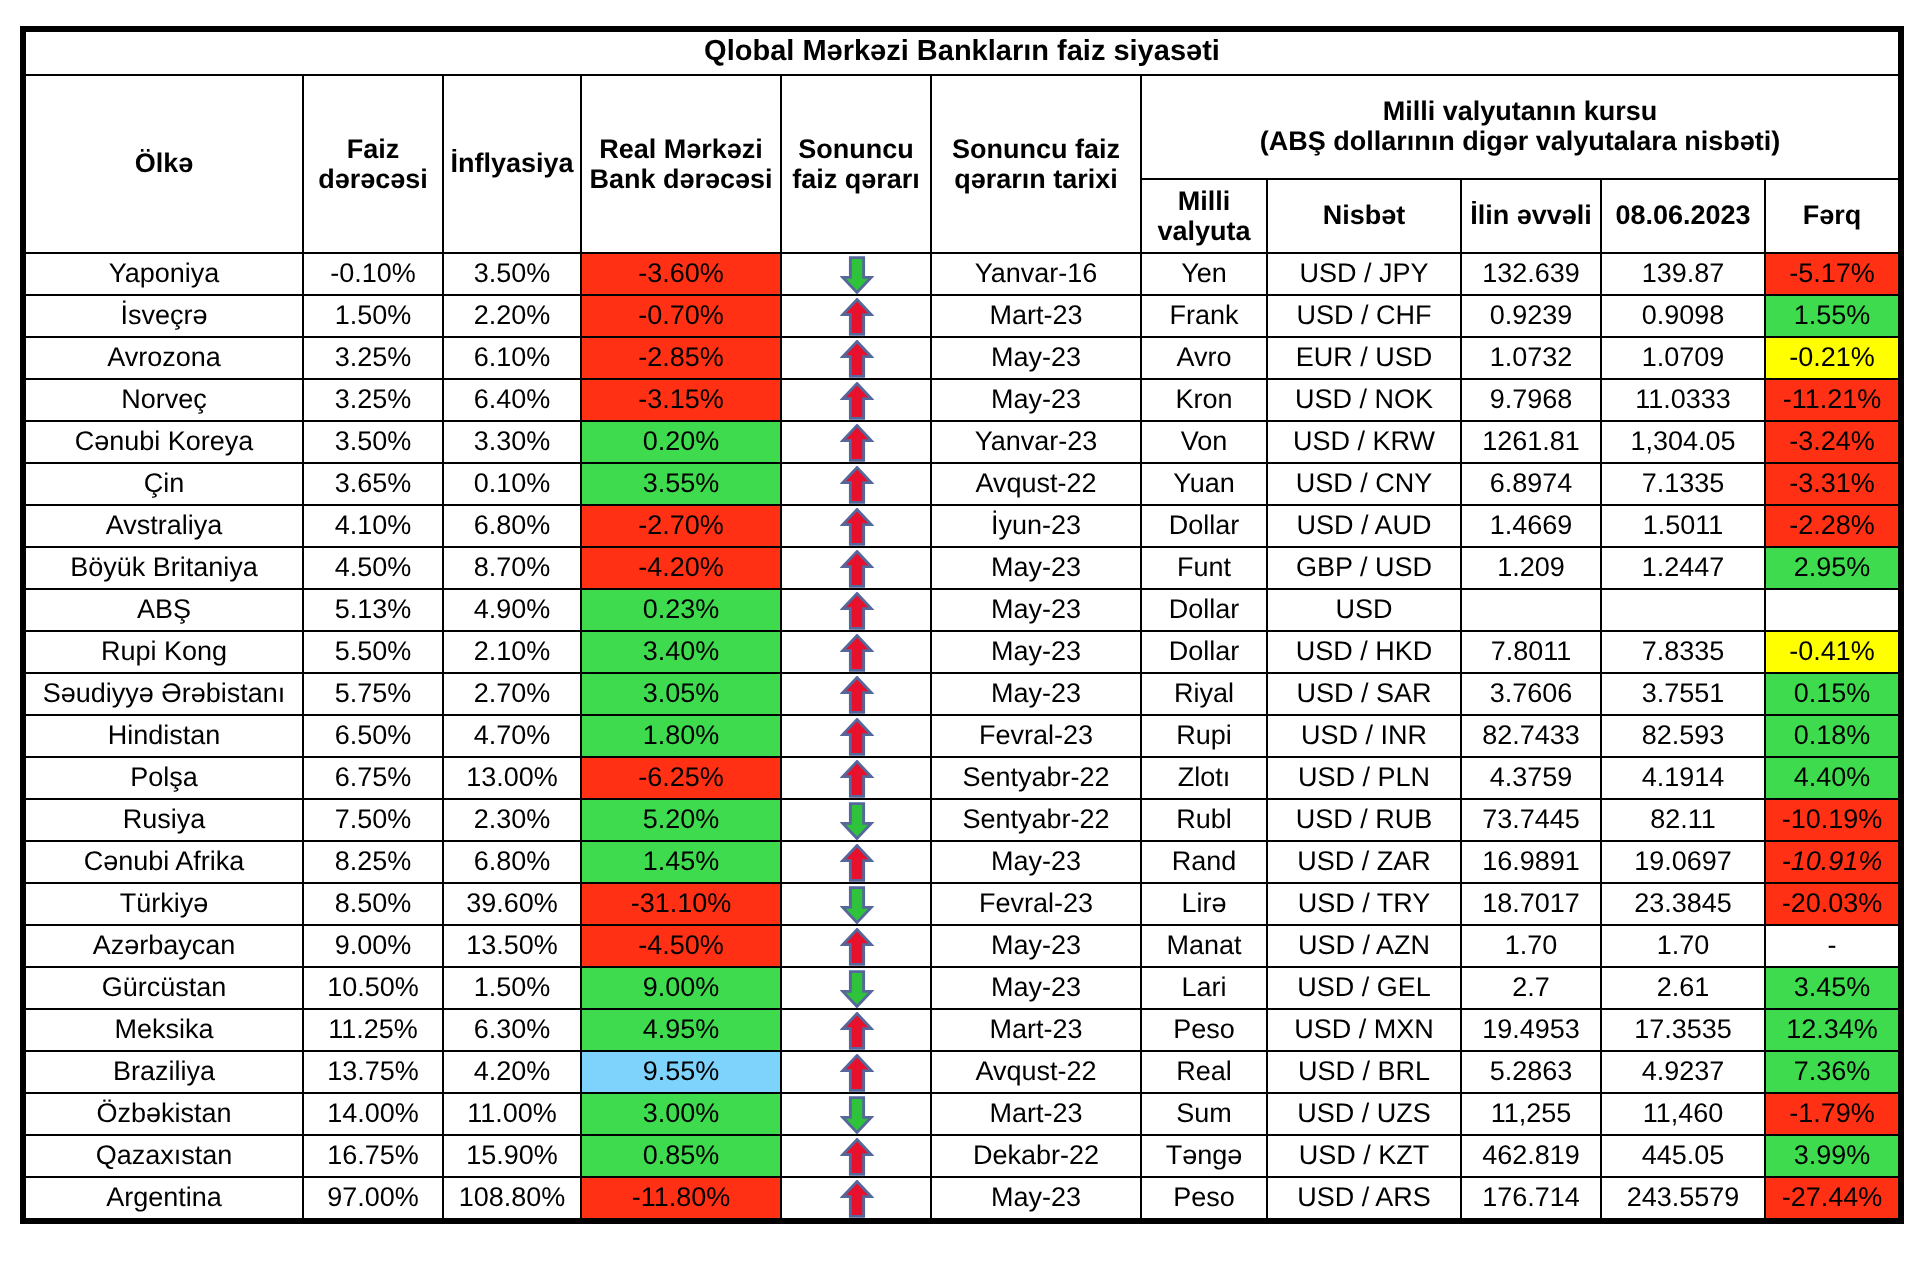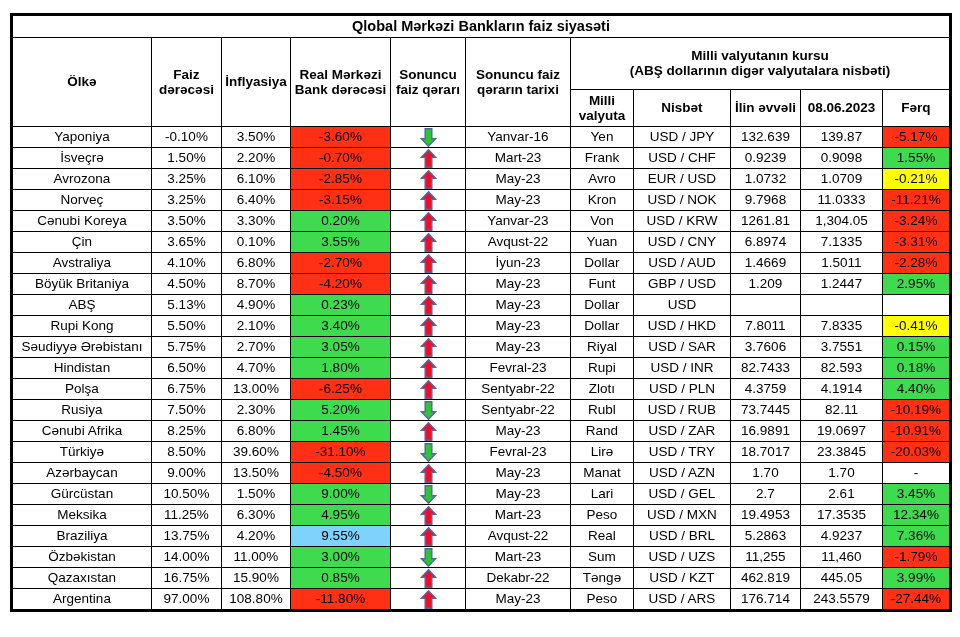--- a/index.html
+++ b/index.html
@@ -282,21 +282,21 @@
           <td>6.80%</td>
           <td style="background-color: rgb(62, 219, 78); margin-left: 36px;">1.45%</td>
           <td class="arrow-cell"><span><svg width="17" height="19" viewBox="0 0 20 24">
                 <path d="M10 1 L19 10.5 L14.2 10.5 L14.2 23 L5.8 23 L5.8 10.5 L1 10.5 Z" fill="#E8112D" stroke="#55679B" stroke-width="1.8"></path>
               </svg></span></td>
           <td>May-23</td>
           <td>Rand</td>
           <td>USD / ZAR</td>
           <td>16.9891</td>
           <td>19.0697</td>
-          <td style="background-color: rgb(255, 48, 20);">-10.91%</td>
+          <td style="background-color: rgb(255, 48, 20); font-style: italic;">-10.91%</td>
         </tr>
         <tr>
           <td>Türkiyə</td>
           <td>8.50%</td>
           <td>39.60%</td>
           <td style="background-color: rgb(255, 48, 20);">-31.10%</td>
           <td class="arrow-cell"><span><svg width="17" height="19" viewBox="0 0 20 24">
                 <path transform="rotate(180 10 12)" d="M10 1 L19 10.5 L14.2 10.5 L14.2 23 L5.8 23 L5.8 10.5 L1 10.5 Z" fill="#2FC23B" stroke="#55679B" stroke-width="1.8"></path>
               </svg></span></td>
           <td>Fevral-23</td>

